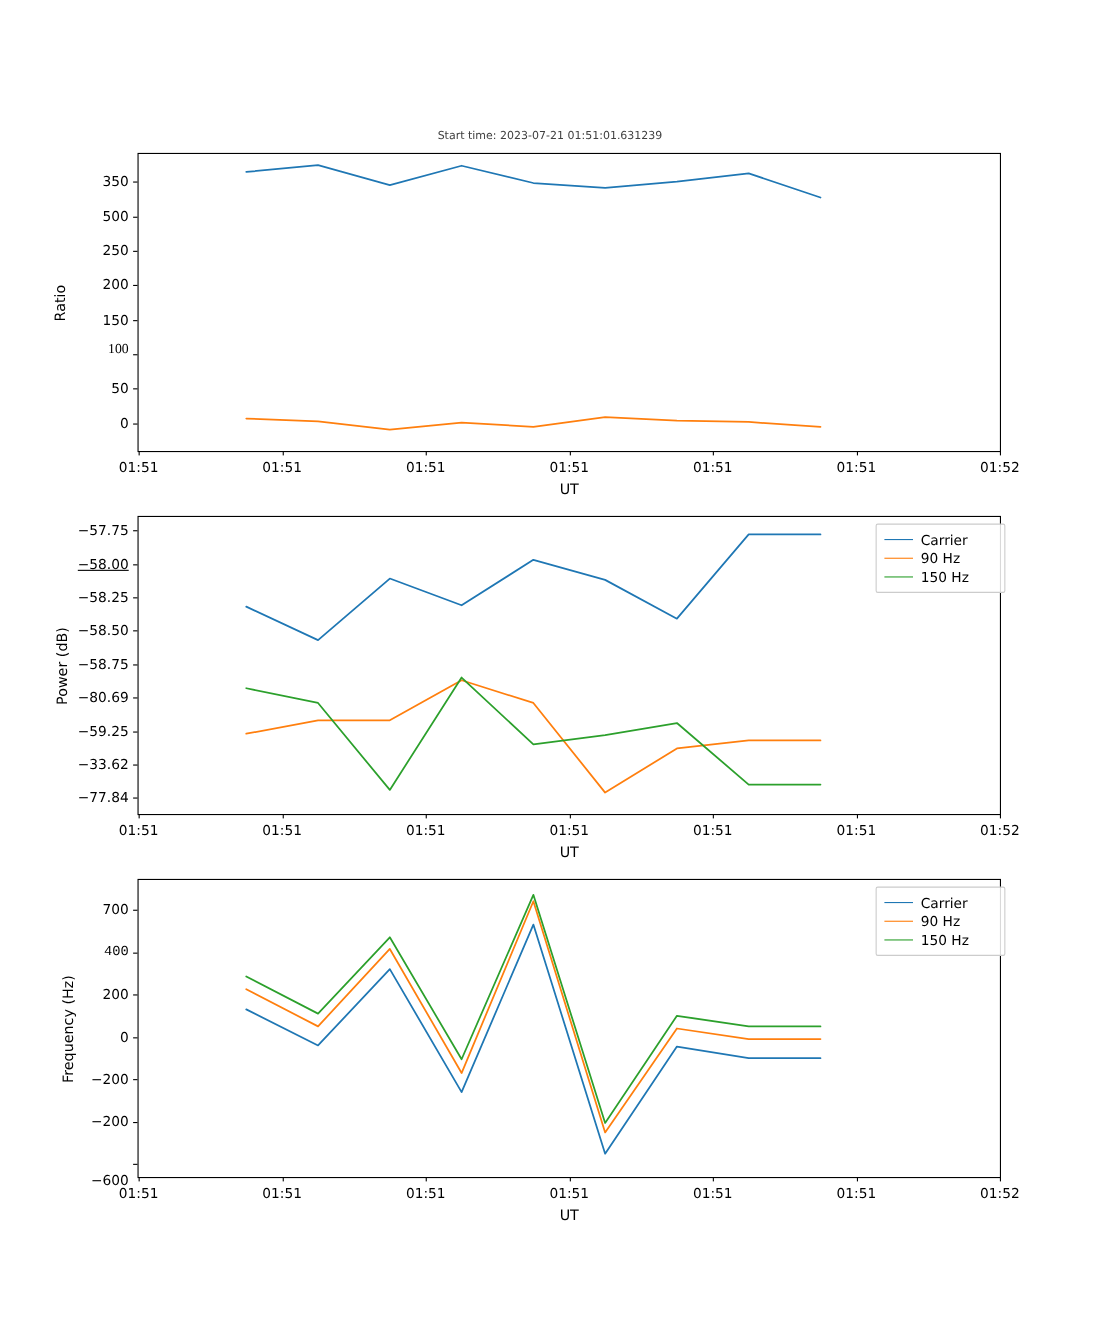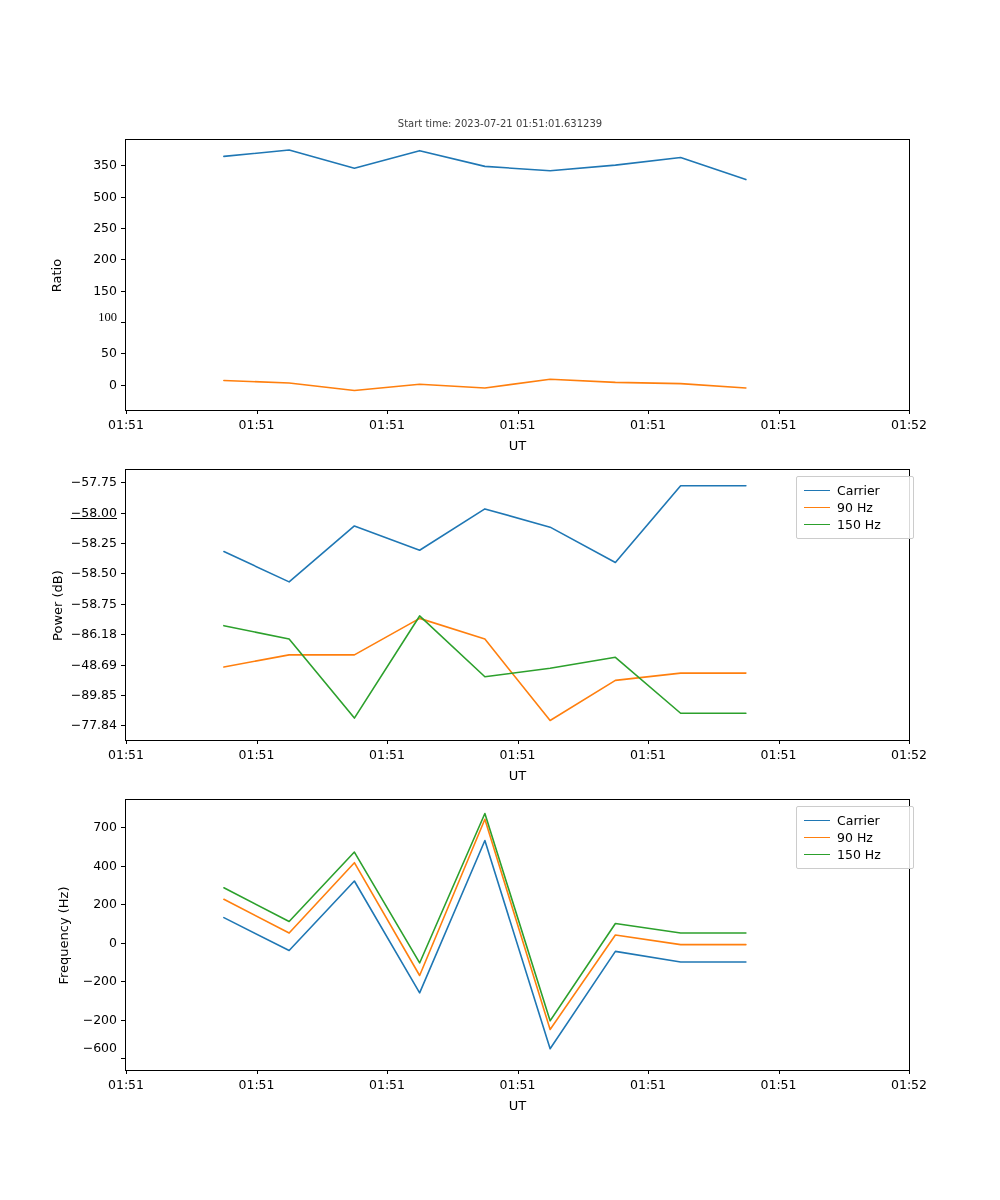--- a/index.html
+++ b/index.html
@@ -166,25 +166,25 @@
           </g>
       </svg>
     </div>
 
     <div class="ylabel" style="left:-33px; top:148px; width:180px;">Power (dB)</div>
     <div class="xlabel" style="left:125px; top:318px; width:785px;">UT</div>
 
     <div id="p1-yticks">
         <div class="ytick" style="left: 29px; width: 88px; top: 267.405px;">−77.84</div>
         <div style="position: absolute; left: 121px; top: 275.405px; width: 4px; height: 1px; background: rgb(0, 0, 0);"></div>
-        <div class="ytick" style="left: 29px; width: 88px; top: 237px;">−89.85</div>
+        <div class="ytick" style="left: 29px; width: 88px; top: 237px;">−33.62</div>
         <div style="position: absolute; left: 121px; top: 245px; width: 4px; height: 1px; background: rgb(0, 0, 0);"></div>
-        <div class="ytick" style="left: 29px; width: 88px; top: 206.595px;">−48.69</div>
+        <div class="ytick" style="left: 29px; width: 88px; top: 206.595px;">−59.25</div>
         <div style="position: absolute; left: 121px; top: 214.595px; width: 4px; height: 1px; background: rgb(0, 0, 0);"></div>
-        <div class="ytick" style="left: 29px; width: 88px; top: 176.189px;">−86.18</div>
+        <div class="ytick" style="left: 29px; width: 88px; top: 176.189px;">−80.69</div>
         <div style="position: absolute; left: 121px; top: 184.189px; width: 4px; height: 1px; background: rgb(0, 0, 0);"></div>
         <div class="ytick" style="left: 29px; width: 88px; top: 145.784px;">−58.75</div>
         <div style="position: absolute; left: 121px; top: 153.784px; width: 4px; height: 1px; background: rgb(0, 0, 0);"></div>
         <div class="ytick" style="left: 29px; width: 88px; top: 115.378px;">−58.50</div>
         <div style="position: absolute; left: 121px; top: 123.378px; width: 4px; height: 1px; background: rgb(0, 0, 0);"></div>
         <div class="ytick" style="left: 29px; width: 88px; top: 84.973px;">−58.25</div>
         <div style="position: absolute; left: 121px; top: 92.973px; width: 4px; height: 1px; background: rgb(0, 0, 0);"></div>
         <div class="ytick" style="left: 29px; width: 88px; top: 54.5676px; text-decoration: underline;">−58.00</div>
         <div style="position: absolute; left: 121px; top: 62.5676px; width: 4px; height: 1px; background: rgb(0, 0, 0);"></div>
         <div class="ytick" style="left: 29px; width: 88px; top: 24.1622px;">−57.75</div>
@@ -234,31 +234,31 @@
             <polyline points="97.88,99.32 163.13,133.07 228.38,62.68 293.63,175.50 358.88,19.29 424.12,229.50 489.38,135.00 554.63,144.64 619.88,144.64" fill="none" stroke="#ff7f0e" stroke-width="1.6" stroke-linejoin="round" stroke-linecap="round"></polyline>
             <polyline points="97.88,87.75 163.13,121.50 228.38,52.07 293.63,162.96 358.88,13.50 424.12,220.82 489.38,123.43 554.63,133.07 619.88,133.07" fill="none" stroke="#2ca02c" stroke-width="1.6" stroke-linejoin="round" stroke-linecap="round"></polyline>
           </g>
       </svg>
     </div>
 
     <div class="ylabel" style="left:-37px; top:138px; width:200px;">Frequency (Hz)</div>
     <div class="xlabel" style="left:125px; top:308px; width:785px;">UT</div>
 
     <div id="p2-yticks">
-        <div class="ytick" style="left: 29px; width: 88px; top: 250px;">−600</div>
+        <div class="ytick" style="left: 29px; width: 88px; top: 275px;">−600</div>
         <div style="position: absolute; left: 121px; top: 268.429px; width: 4px; height: 1px; background: rgb(0, 0, 0);"></div>
         <div class="ytick" style="left: 29px; width: 88px; top: 221.857px;">−200</div>
         <div style="position: absolute; left: 121px; top: 229.857px; width: 4px; height: 1px; background: rgb(0, 0, 0);"></div>
         <div class="ytick" style="left: 29px; width: 88px; top: 183.286px;">−200</div>
         <div style="position: absolute; left: 121px; top: 191.286px; width: 4px; height: 1px; background: rgb(0, 0, 0);"></div>
         <div class="ytick" style="left: 29px; width: 88px; top: 144.714px;">0</div>
         <div style="position: absolute; left: 121px; top: 152.714px; width: 4px; height: 1px; background: rgb(0, 0, 0);"></div>
         <div class="ytick" style="left: 29px; width: 88px; top: 106.143px;">200</div>
         <div style="position: absolute; left: 121px; top: 114.143px; width: 4px; height: 1px; background: rgb(0, 0, 0);"></div>
-        <div class="ytick" style="left: 29px; width: 88px; top: 67.5714px;">400</div>
+        <div class="ytick" style="left: 29px; width: 88px; top: 67.5714px; font-family: Liberation Mono, monospace;">400</div>
         <div style="position: absolute; left: 121px; top: 75.5714px; width: 4px; height: 1px; background: rgb(0, 0, 0);"></div>
         <div class="ytick" style="left: 29px; width: 88px; top: 29px;">700</div>
         <div style="position: absolute; left: 121px; top: 37px; width: 4px; height: 1px; background: rgb(0, 0, 0);"></div>
       </div>
     <div id="p2-xticks">
         <div class="xtick" style="left: 86px; width: 80px; top: 287px;">01:51</div>
         <div style="position: absolute; left: 126px; top: 280px; width: 1px; height: 4px; background: rgb(0, 0, 0);"></div>
         <div class="xtick" style="left: 216.5px; width: 80px; top: 287px;">01:51</div>
         <div style="position: absolute; left: 256.5px; top: 280px; width: 1px; height: 4px; background: rgb(0, 0, 0);"></div>
         <div class="xtick" style="left: 347px; width: 80px; top: 287px;">01:51</div>

